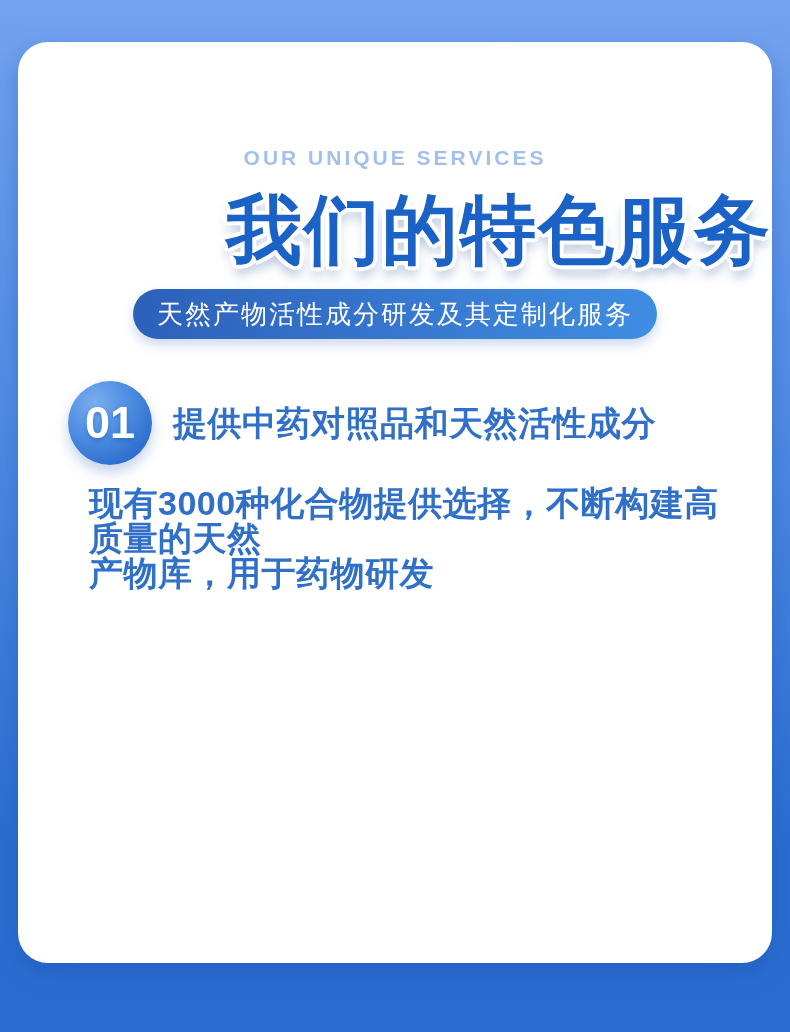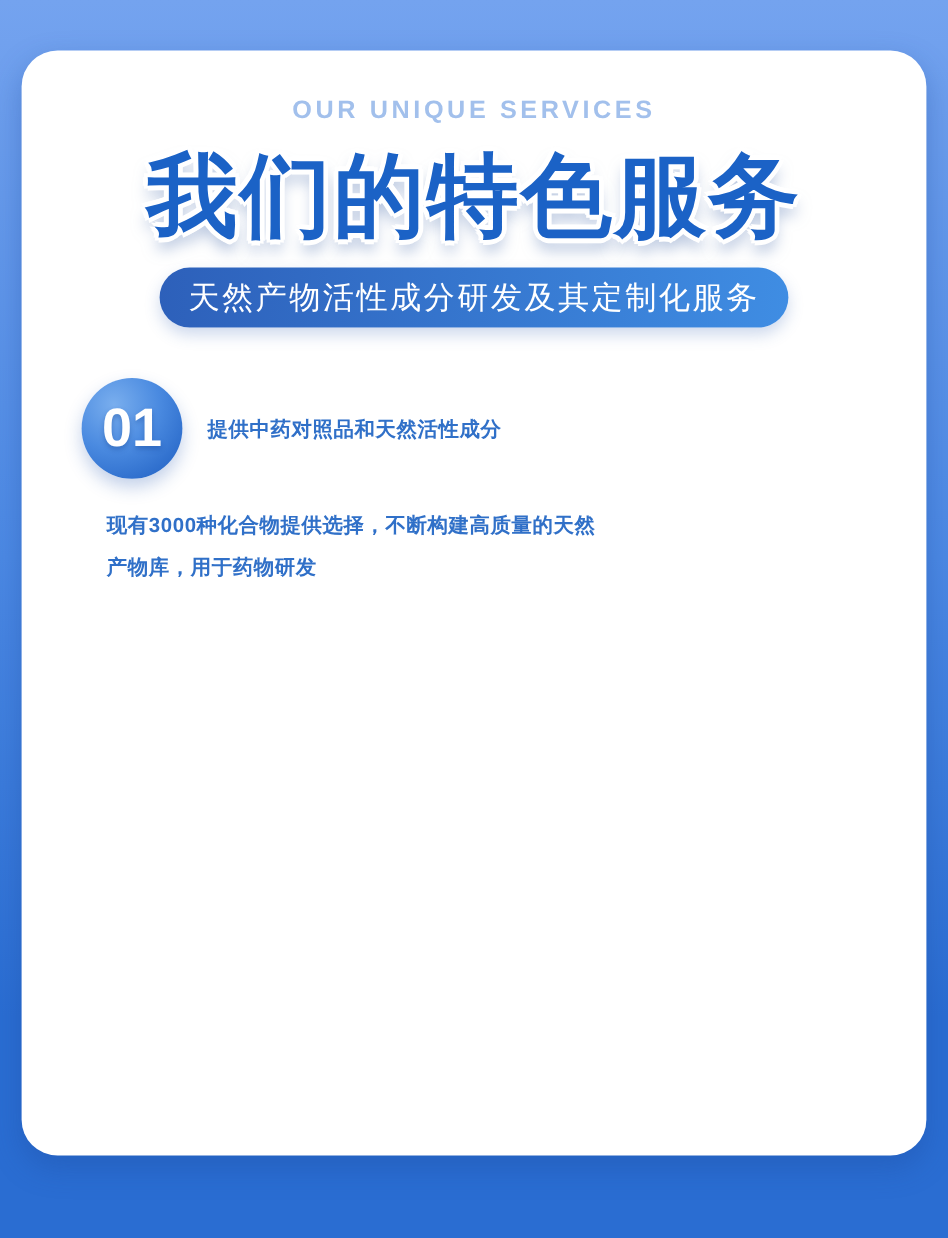--- a/index.html
+++ b/index.html
@@ -25,34 +25,34 @@
   .card {
     position: absolute;
     left: 18px;
     top: 42px;
     width: 754px;
     height: 921px;
     background: var(--card-bg, #ffffff);
     border-radius: 30px;
     box-shadow: 0 10px 24px rgba(28, 74, 158, 0.35);
     box-sizing: border-box;
-    padding-top: 38px;
+    padding-top: 104px;
   }
   .eyebrow {
     height: 24px;
     line-height: 24px;
     text-align: center;
     font-size: 21px;
     font-weight: bold;
     letter-spacing: 3px;
     color: var(--eyebrow-text, #a2c0ec);
   }
   .title {
     margin: 14px 0 0 0;
-    text-align: center;
+    text-align: right;
     font-size: 76px;
     line-height: 91px;
     font-weight: 900;
     color: var(--title-text, #1b62c6);
     letter-spacing: 2px;
     text-shadow:
       -3px -3px 0 #ffffff, 3px -3px 0 #ffffff,
       -3px 3px 0 #ffffff, 3px 3px 0 #ffffff,
       -4px 0 0 #ffffff, 4px 0 0 #ffffff,
       0 -4px 0 #ffffff, 0 4px 0 #ffffff,
@@ -105,21 +105,21 @@
   .num span {
     color: var(--number-text, #ffffff);
     font-size: 45px;
     font-weight: 800;
     text-shadow: 0 2px 4px rgba(15, 60, 140, 0.35);
   }
   .txt {
     margin-left: 21px;
     flex: 1;
     color: var(--item-text, #3070c8);
-    font-size: 17px;
+    font-size: 34px;
     font-weight: bold;
     line-height: 35px;
     letter-spacing: 0.5px;
     white-space: pre-line;
   }
 </style>
 </head>
 <body>
 
 <div class="stage">

